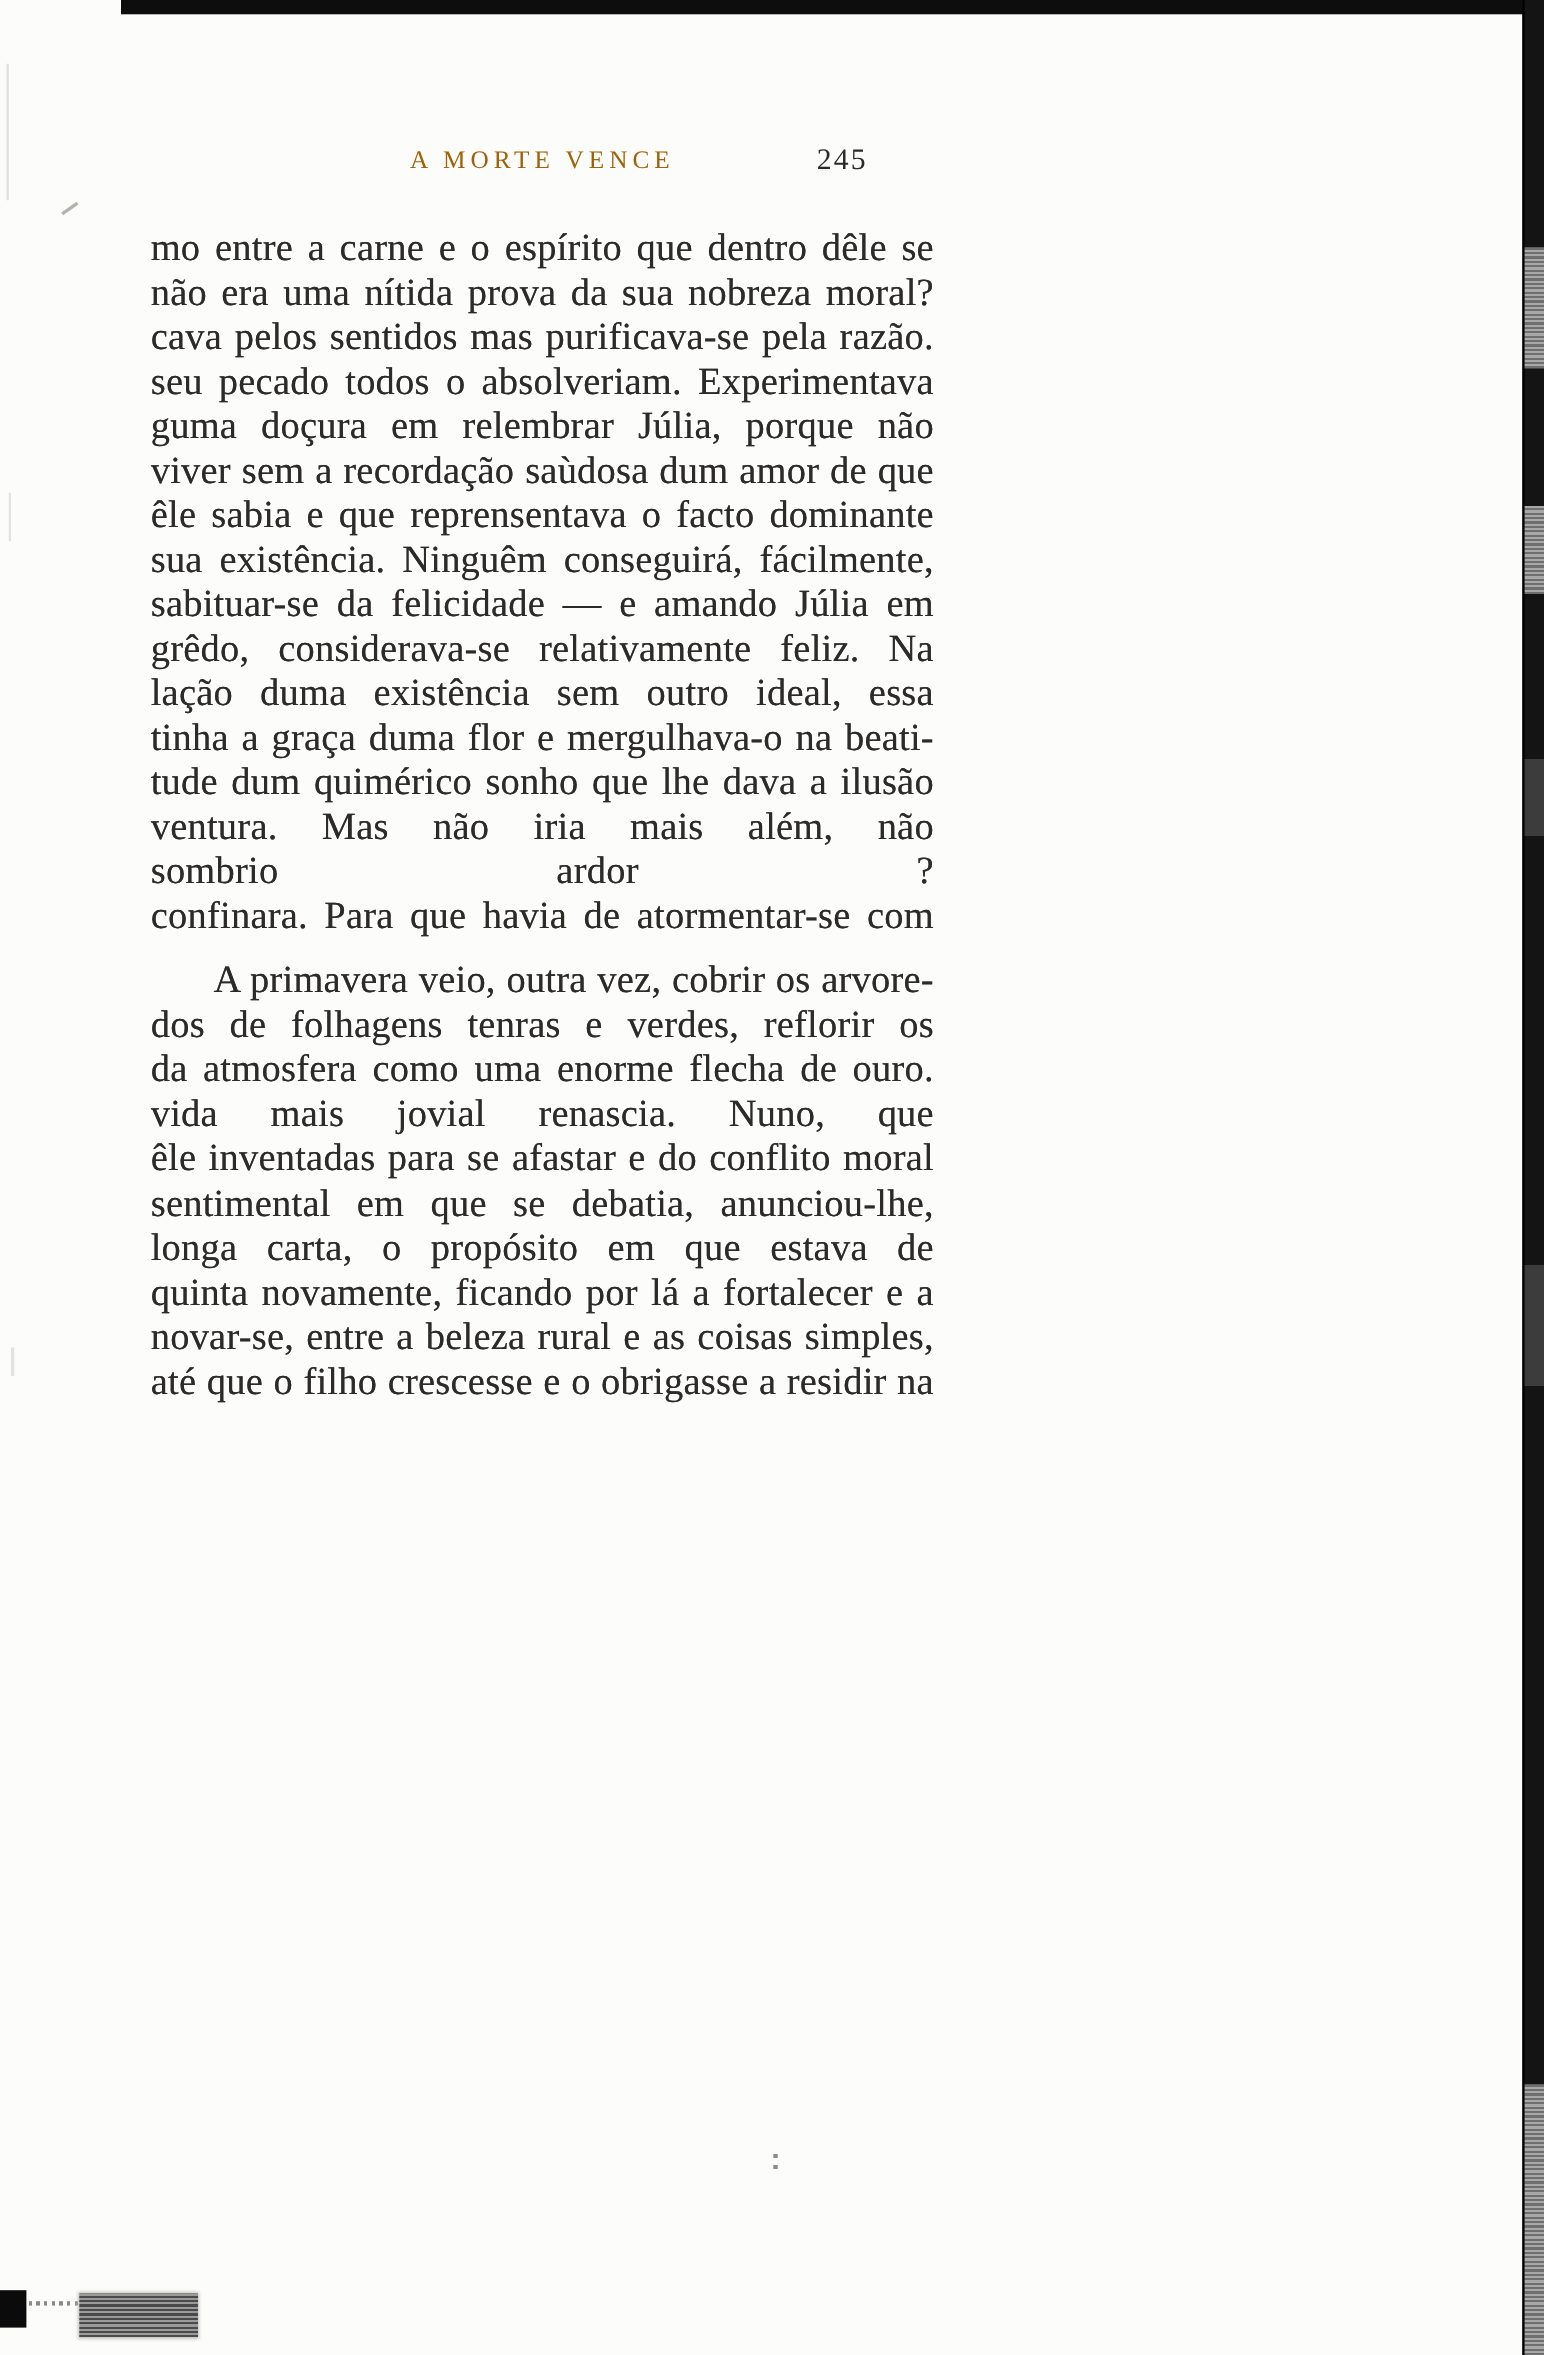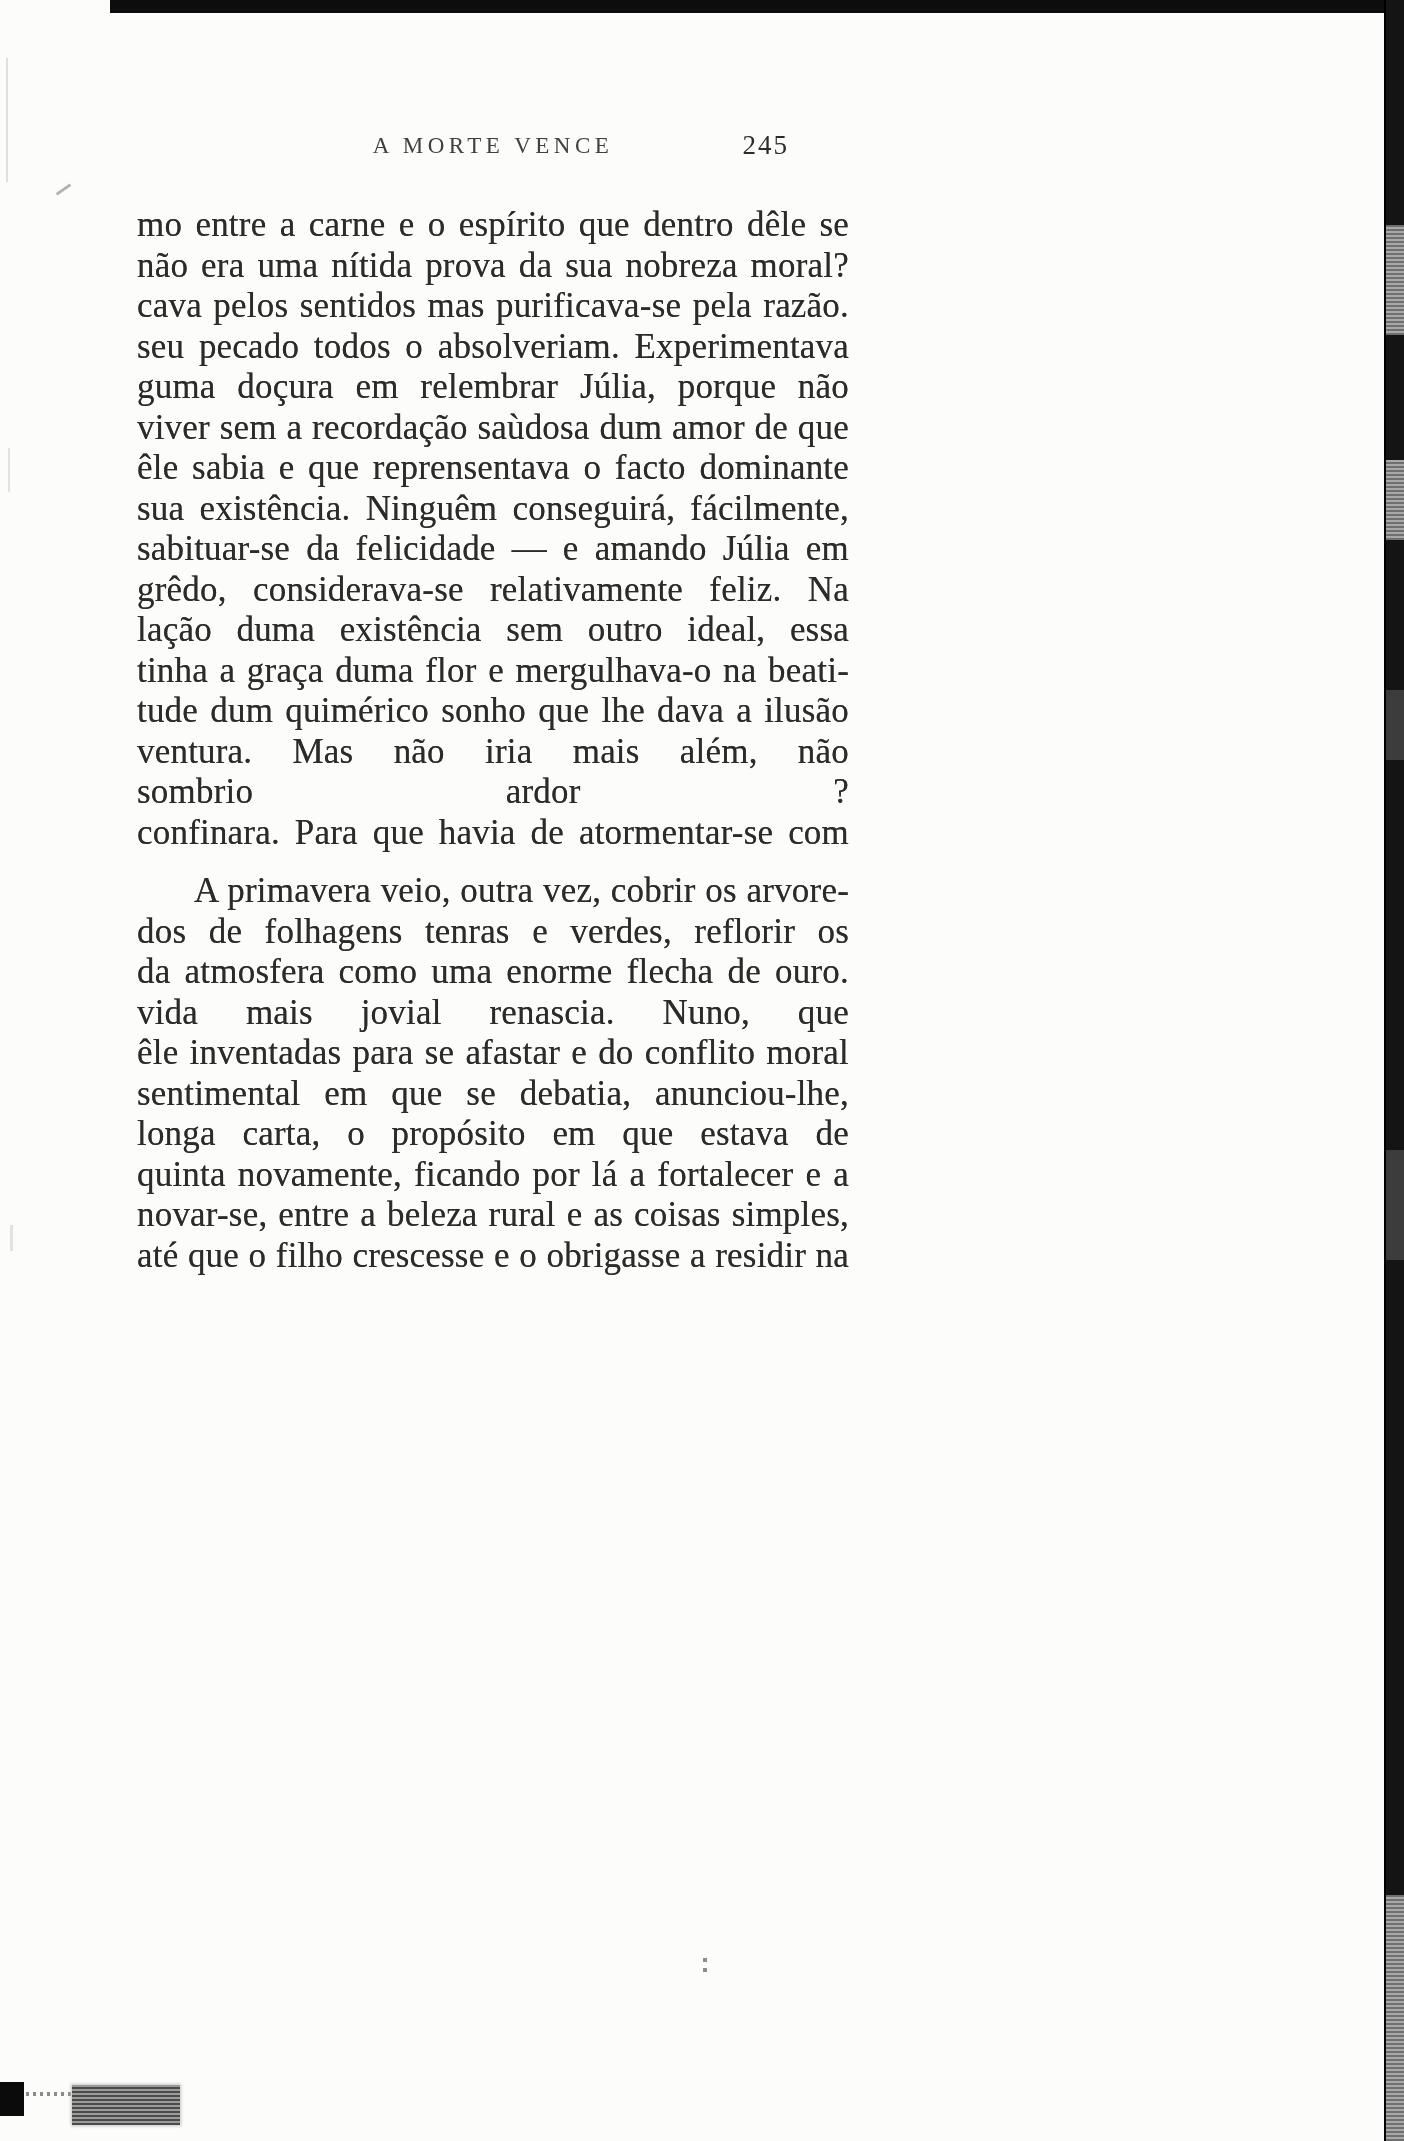--- a/index.html
+++ b/index.html
@@ -13,21 +13,21 @@
   }
   .page { position:absolute; inset:0; }
 
   
   .content { position:absolute; left:137px; top:133px; width:712px; }
   .header-row { position:relative; height:30px; margin-bottom:42px; }
   .running-title {
     position:absolute; left:0; right:0; top:0;
     text-align:center;
     font-size:23px; letter-spacing:4.5px;
-    color:#404040;
+    color:#a16207;
   }
   .page-number {
     position:absolute; right:60px; top:-3px;
     font-size:27px; letter-spacing:2px;
   }
   .paragraph { font-size:35px; line-height:40.5px; }
   .line {
     height:40.5px; overflow:hidden;
     text-align:justify; text-align-last:justify;
     letter-spacing:0.2px;

